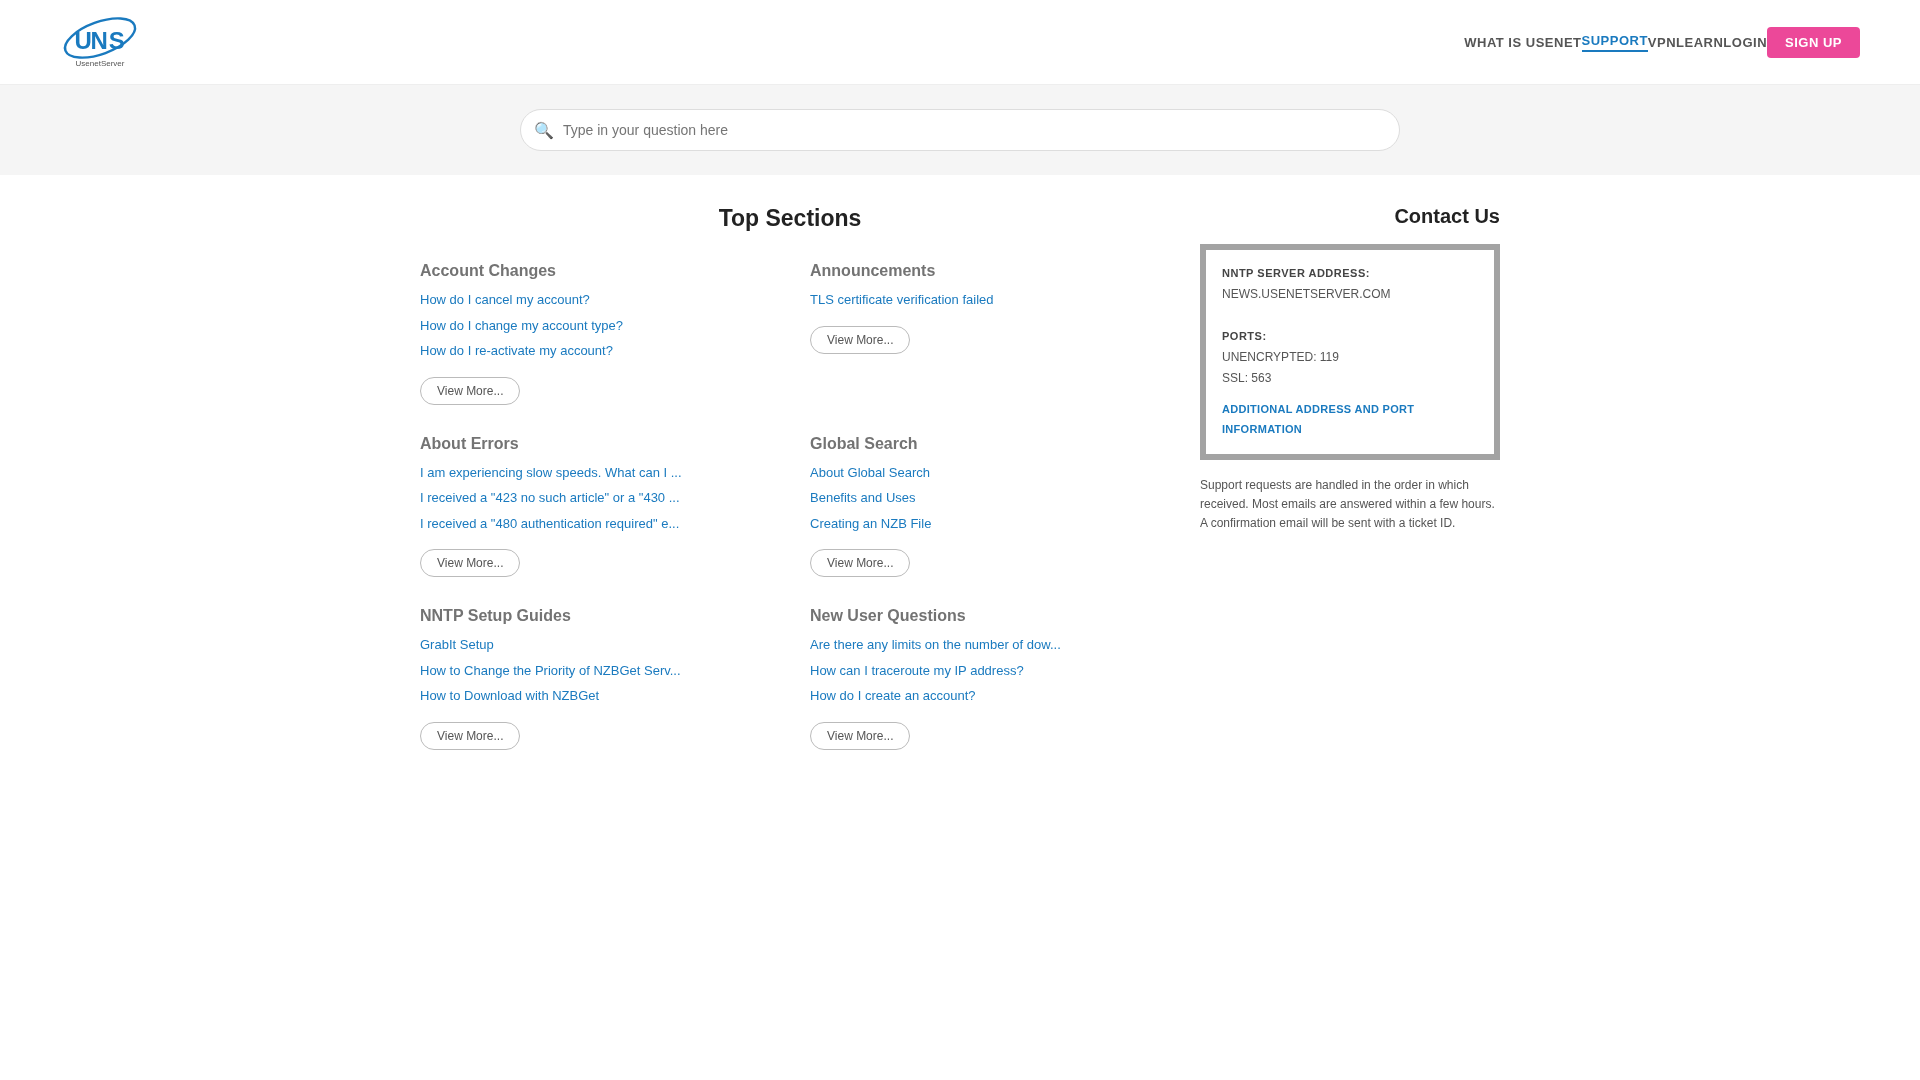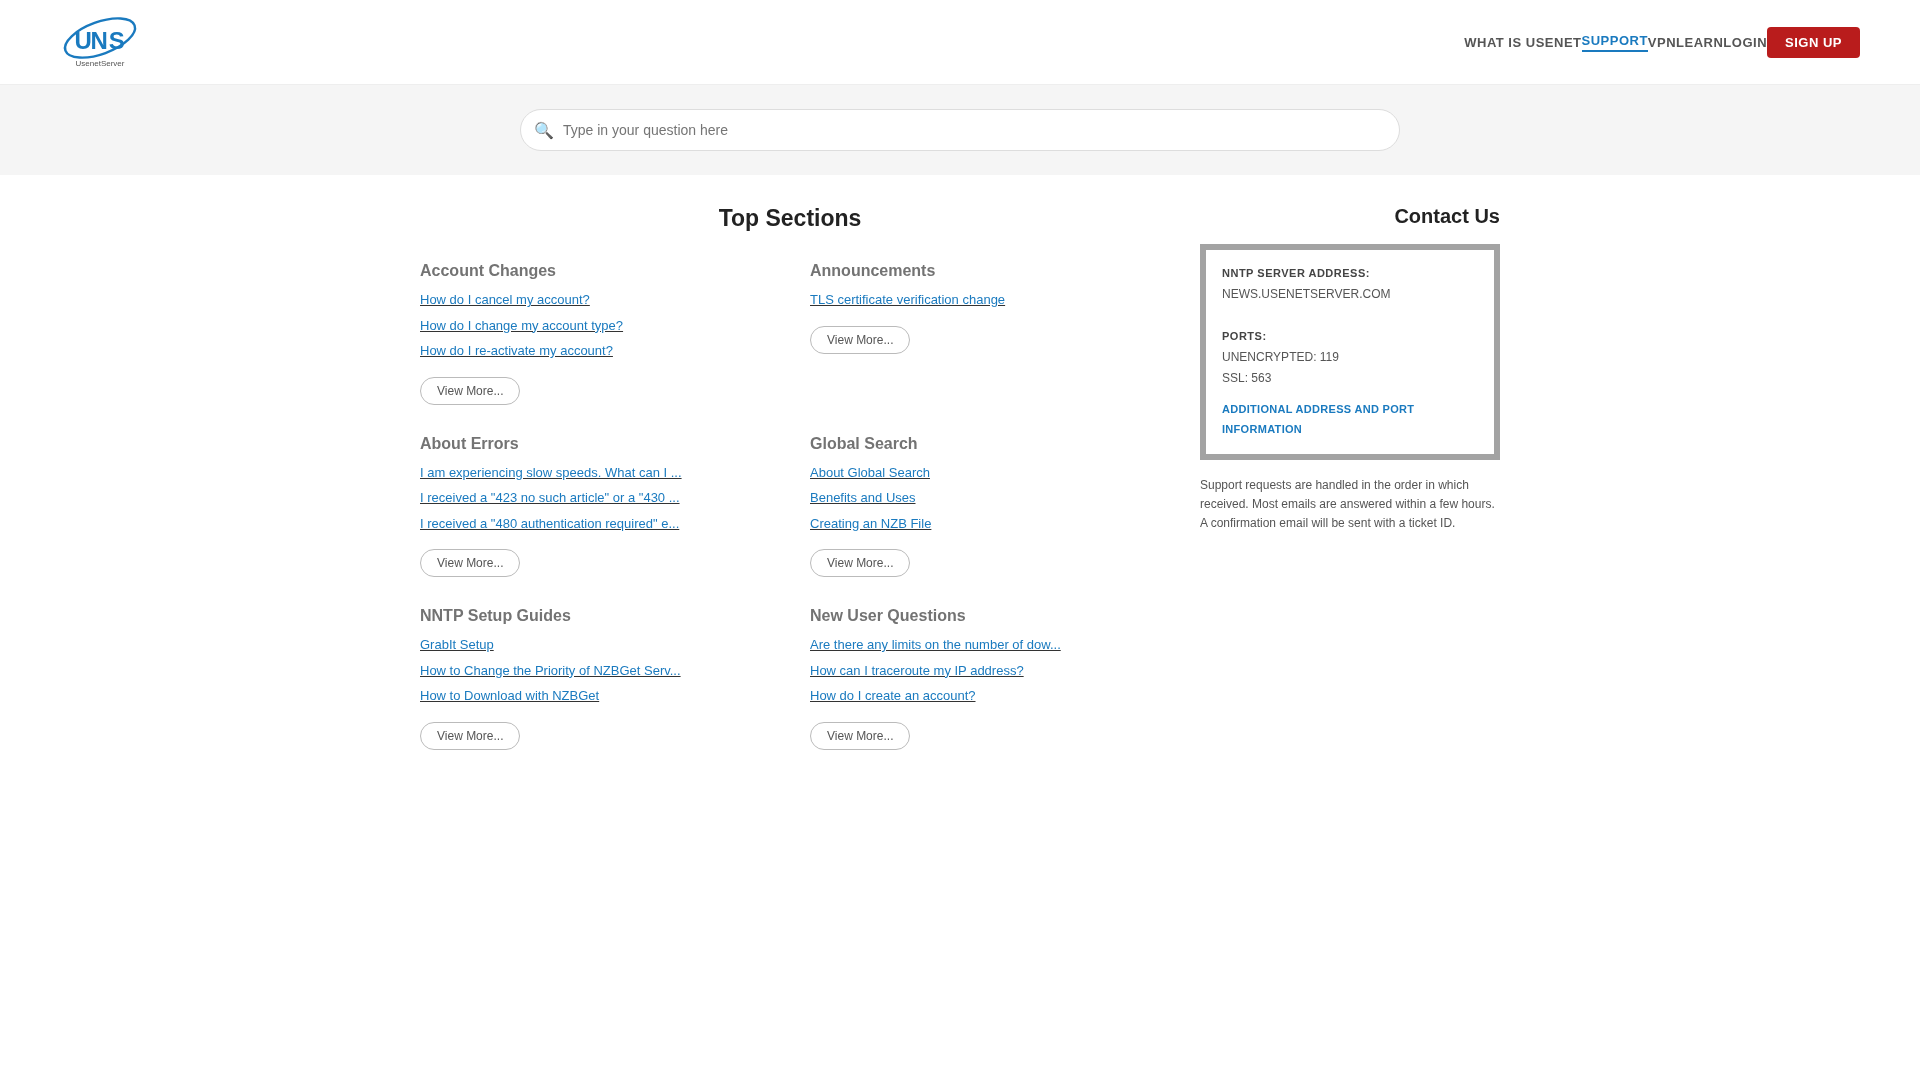--- a/index.html
+++ b/index.html
@@ -33,21 +33,21 @@
       text-decoration: none;
       letter-spacing: 0.5px;
       cursor: pointer;
     }
     .nav-item.active {
       color: #1a7abf;
       border-bottom: 2px solid #1a7abf;
       padding-bottom: 2px;
     }
     .signup-btn {
-      background: #b91c1c;
+      background: #ec4899;
       color: #fff;
       padding: 8px 18px;
       border-radius: 4px;
       font-size: 13px;
       font-weight: 700;
       cursor: pointer;
       border: none;
       letter-spacing: 0.5px;
     }
 
@@ -113,21 +113,20 @@
       font-weight: 700;
       color: #737373;
       margin-bottom: 10px;
     }
     .section-links {
       list-style: none;
       margin-bottom: 12px;
     }
     .section-links li {
       margin-bottom: 6px;
-      text-decoration: underline;
     }
     .section-links a {
       color: #1a7abf;
       text-decoration: none;
       font-size: 13px;
       line-height: 1.5;
     }
     .view-more-btn {
       display: inline-block;
       padding: 6px 16px;
@@ -248,21 +247,21 @@
   <div class="sections-area">
     <h1 class="page-title">Top Sections</h1>
     <div class="sections-grid" id="sections-grid">
 
     <div class="section-card"><div class="section-title">Account Changes</div><ul class="section-links">
             <li><a href="#">How do I cancel my account?</a></li>
             <li><a href="#">How do I change my account type?</a></li>
             <li><a href="#">How do I re-activate my account?</a></li>
           </ul><button class="view-more-btn">View More...</button></div>
         <div class="section-card"><div class="section-title">Announcements</div><ul class="section-links">
-            <li><a href="#">TLS certificate verification change</a></li>
+            <li><a href="#">TLS certificate verification failed</a></li>
           </ul><button class="view-more-btn">View More...</button></div>
         <div class="section-card"><div class="section-title">About Errors</div><ul class="section-links">
             <li><a href="#">I am experiencing slow speeds. What can I ...</a></li>
             <li><a href="#">I received a "423 no such article" or a "430 ...</a></li>
             <li><a href="#">I received a "480 authentication required" e...</a></li>
           </ul><button class="view-more-btn">View More...</button></div>
         <div class="section-card"><div class="section-title">Global Search</div><ul class="section-links">
             <li><a href="#">About Global Search</a></li>
             <li><a href="#">Benefits and Uses</a></li>
             <li><a href="#">Creating an NZB File</a></li>

